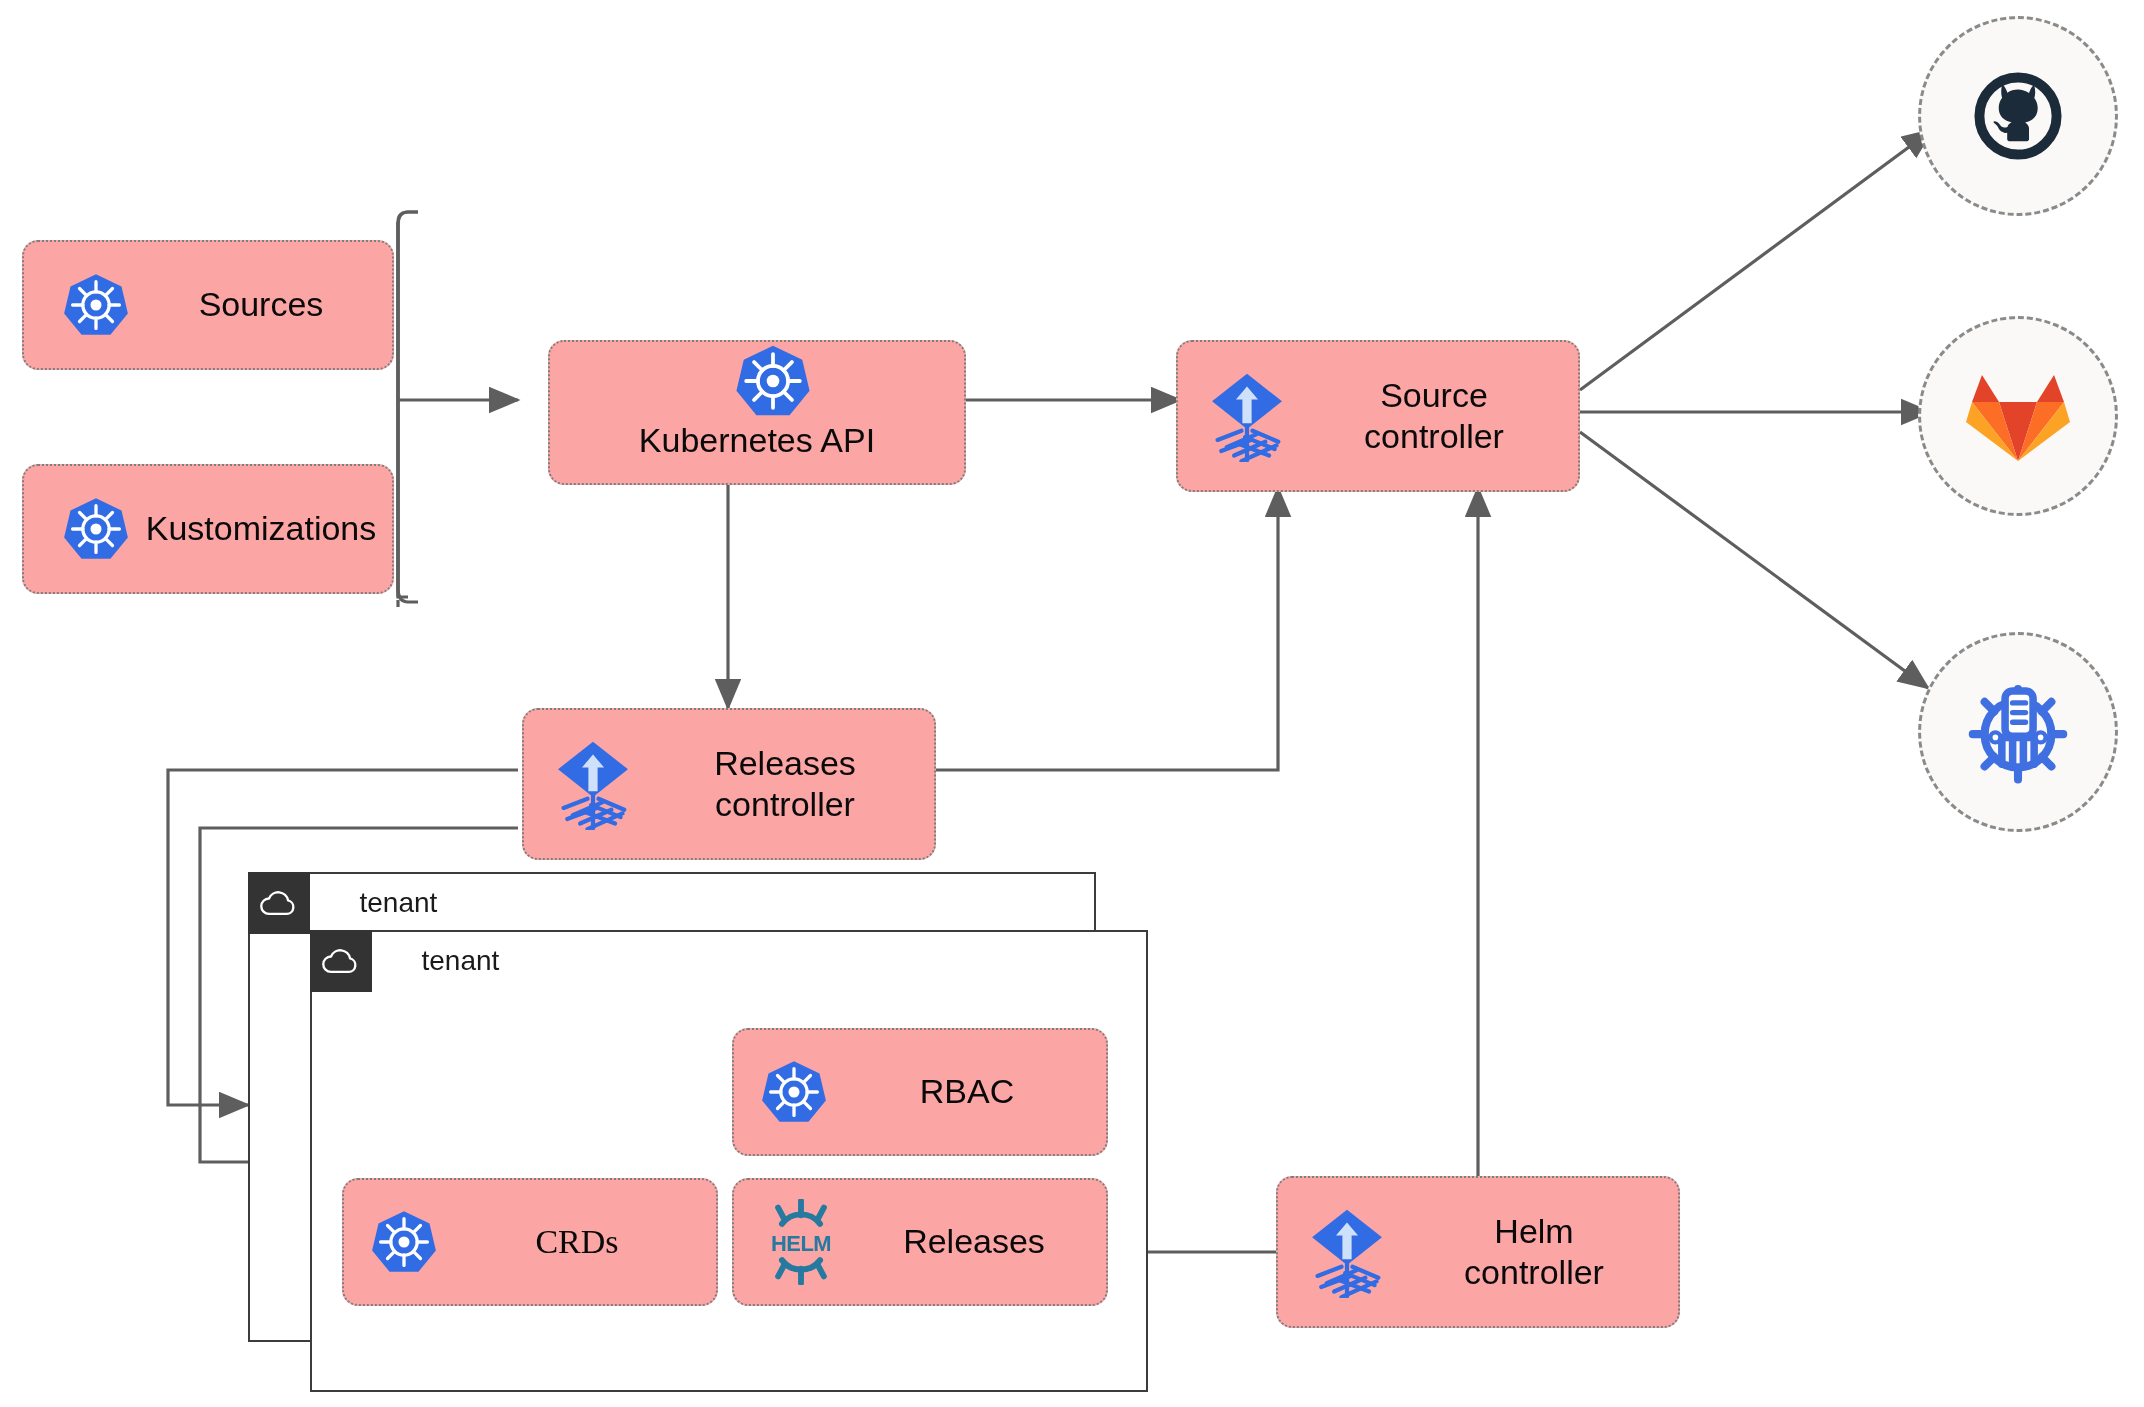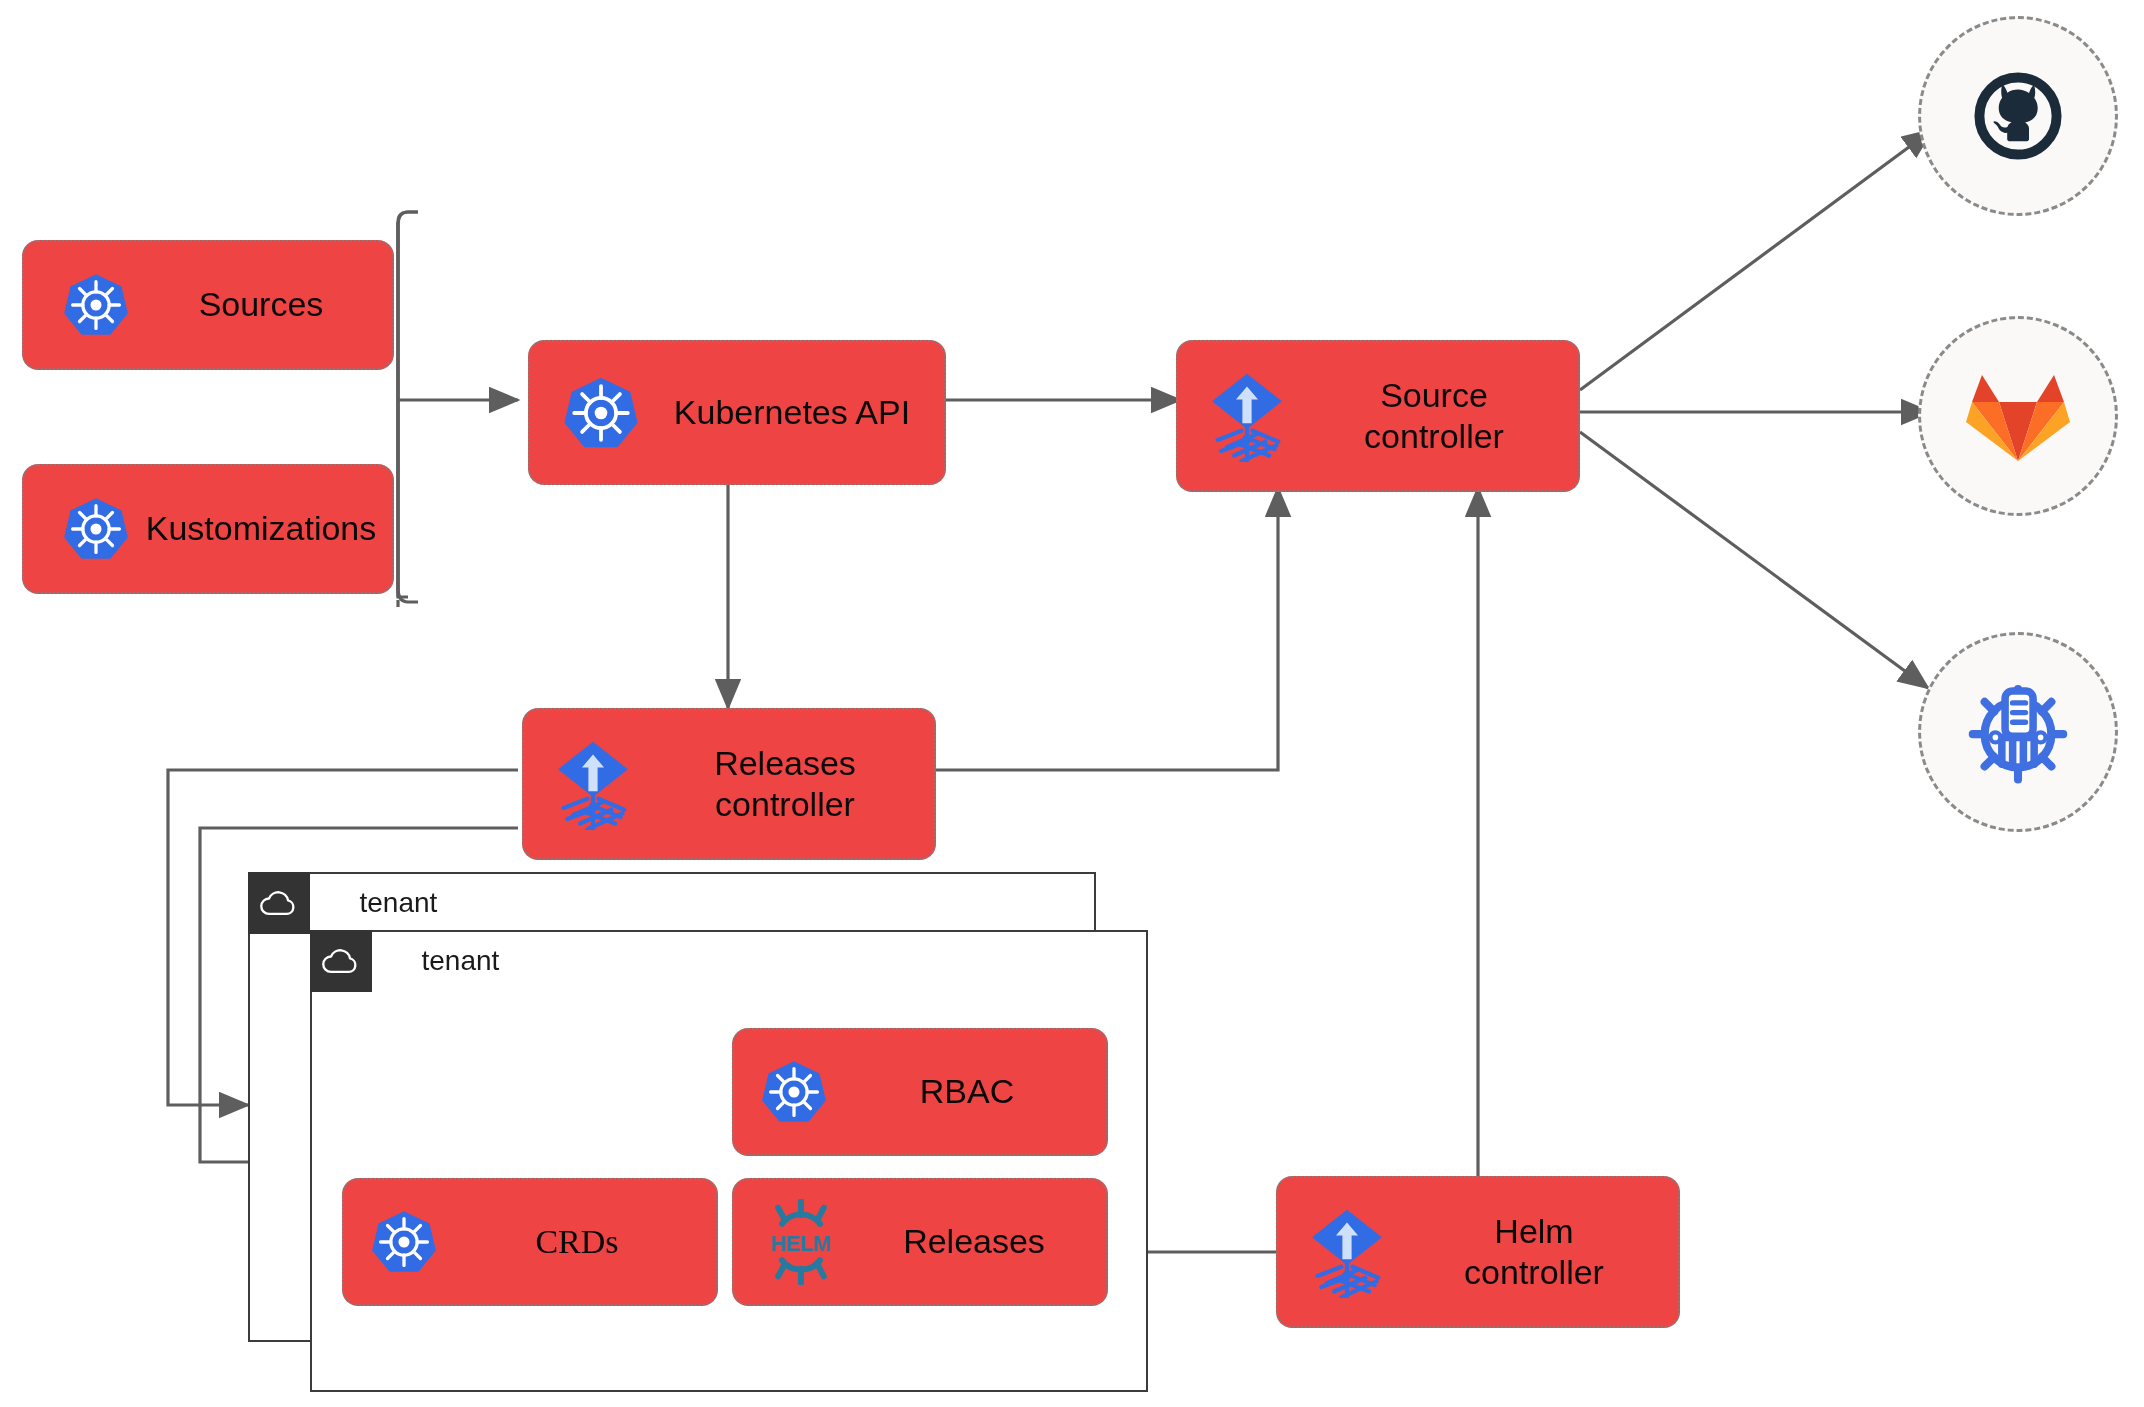--- a/index.html
+++ b/index.html
@@ -1,20 +1,20 @@
 <!DOCTYPE html>
 <html><head>
 <meta charset="utf-8">
 <style>
   html,body{margin:0;padding:0;background:#ffffff;}
   body{font-family:"Liberation Sans","DejaVu Sans",sans-serif;}
   #stage{position:relative;width:2144px;height:1407px;background:#fff;overflow:hidden;}
   #edges{position:absolute;left:0;top:0;width:2144px;height:1407px;pointer-events:none;}
 
-  .node{position:absolute;box-sizing:border-box;background:#ef4444;
+  .node{position:absolute;box-sizing:border-box;background:#fca5a5;
         border:2.5px dotted #7d7d7d;border-radius:16px;
         display:flex;align-items:center;}
   .node .ico{flex:0 0 auto;display:flex;align-items:center;justify-content:center;}
   .node .lbl{flex:1 1 auto;text-align:center;color:#0a0a0a;line-height:1.22;
              white-space:pre-line;font-size:34px;}
 
   .circ{position:absolute;box-sizing:border-box;border:3px dashed #8a8a8a;
         border-radius:50%;background:#faf9f7;
         display:flex;align-items:center;justify-content:center;}
 
@@ -95,21 +95,21 @@
           <circle cx="32" cy="32" r="12.4"></circle>
           <path d="M32 10 L32 19.6 M32 44.4 L32 54 M10 32 L19.6 32 M44.4 32 L54 32"></path>
           <path d="M16.5 16.5 L23.2 23.2 M40.8 40.8 L47.5 47.5 M47.5 16.5 L40.8 23.2 M23.2 40.8 L16.5 47.5"></path>
         </g>
         <circle cx="32" cy="32" r="5.2" fill="#fff"></circle>
       </svg>
     </span>
     <span class="lbl">Kustomizations</span>
   </div>
 
-  <div class="node" style="left:528px;top:340px;width:418px;height:145px;">
+  <div class="node" style="left:548px;top:340px;width:418px;height:145px;flex-direction:column;">
     <span class="ico" style="margin-left:32px;">
       <svg width="78" height="78" viewBox="0 0 64 64">
         <path d="M32 3 L56 14.6 L62 40 L45.6 60 L18.4 60 L2 40 L8 14.6 Z" fill="#326CE5"></path>
         <g fill="none" stroke="#fff" stroke-width="3.1" stroke-linecap="round">
           <circle cx="32" cy="32" r="12.4"></circle>
           <path d="M32 10 L32 19.6 M32 44.4 L32 54 M10 32 L19.6 32 M44.4 32 L54 32"></path>
           <path d="M16.5 16.5 L23.2 23.2 M40.8 40.8 L47.5 47.5 M47.5 16.5 L40.8 23.2 M23.2 40.8 L16.5 47.5"></path>
         </g>
         <circle cx="32" cy="32" r="5.2" fill="#fff"></circle>
       </svg>

